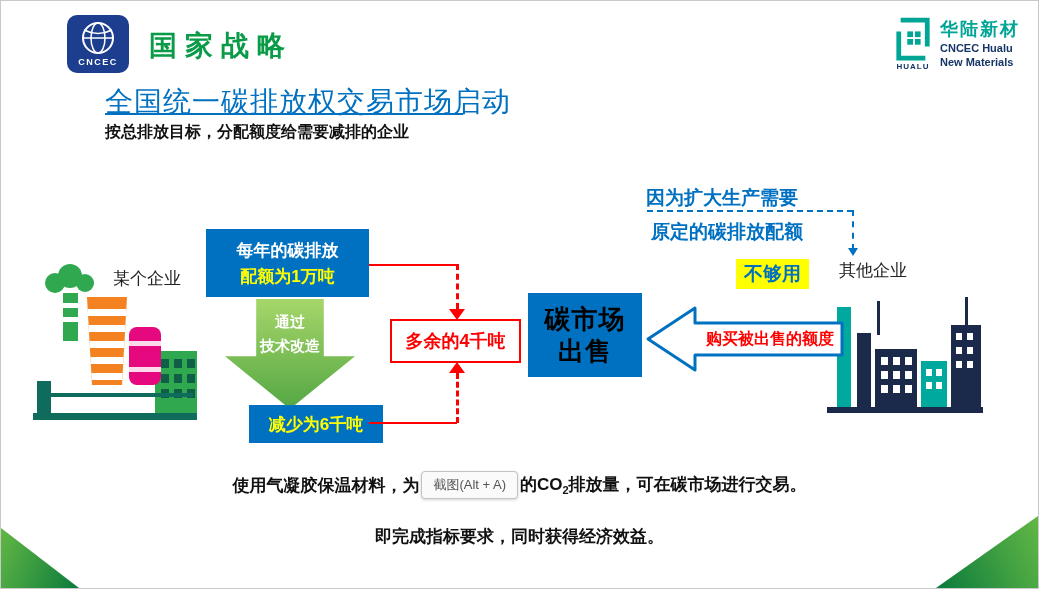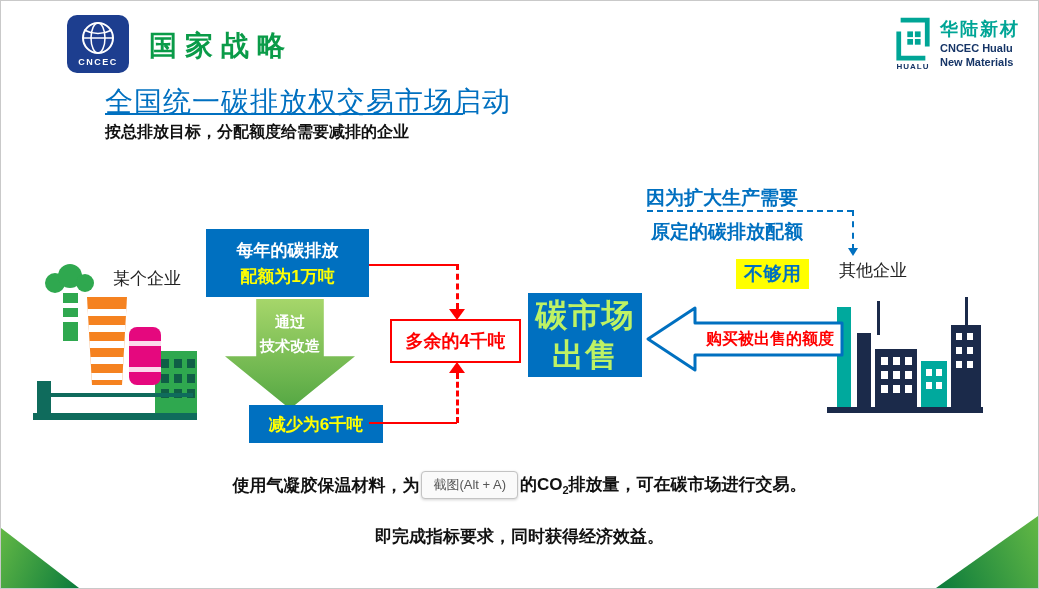--- a/index.html
+++ b/index.html
@@ -41,21 +41,21 @@
     display:flex; flex-direction:column; align-items:center; padding-top:14px; gap:5px; }
   .green-arrow span { color:#fff; font-weight:bold; font-size:15px; }
 
   .reduced-box { position:absolute; left:234px; top:404px; width:134px; height:38px; background:#0070c0; display:flex; align-items:center; justify-content:center;margin-left:14px; }
   .reduced-box span { color:#ffff00; font-weight:bold; font-size:17px; }
 
   .surplus-box { position:absolute; left:389px; top:318px; width:131px; height:44px; background:#fff; border:2px solid #ff0000; display:flex; align-items:center; justify-content:center; }
   .surplus-box span { color:#ff0000; font-weight:bold; font-size:18px; }
 
   .market-box { position:absolute; left:527px; top:292px; width:114px; height:84px; background:#0070c0; display:flex; flex-direction:column; align-items:center; justify-content:center; line-height:1.25; }
-  .market-box span { color:#bef264; font-weight:bold; font-size:32px; letter-spacing:1px; }
+  .market-box span { color:#000000; font-weight:bold; font-size:26px; letter-spacing:1px; }
 
   
   .conn { position:absolute; }
   .conn-h1 { left:368px; top:263px; width:88px; border-top:2px solid #ff0000; }
   .conn-v1 { left:455px; top:263px; height:45px; border-left:3px dashed #ff0000; }
   .arrow-down-red { left:448px; top:308px; width:0; height:0; border-left:8px solid transparent; border-right:8px solid transparent; border-top:11px solid #ff0000; }
   .conn-h2 { left:368px; top:421px; width:88px; border-top:2px solid #ff0000; }
   .conn-v2 { left:455px; top:372px; height:50px; border-left:3px dashed #ff0000; }
   .arrow-up-red { left:448px; top:361px; width:0; height:0; border-left:8px solid transparent; border-right:8px solid transparent; border-bottom:11px solid #ff0000; }
 

